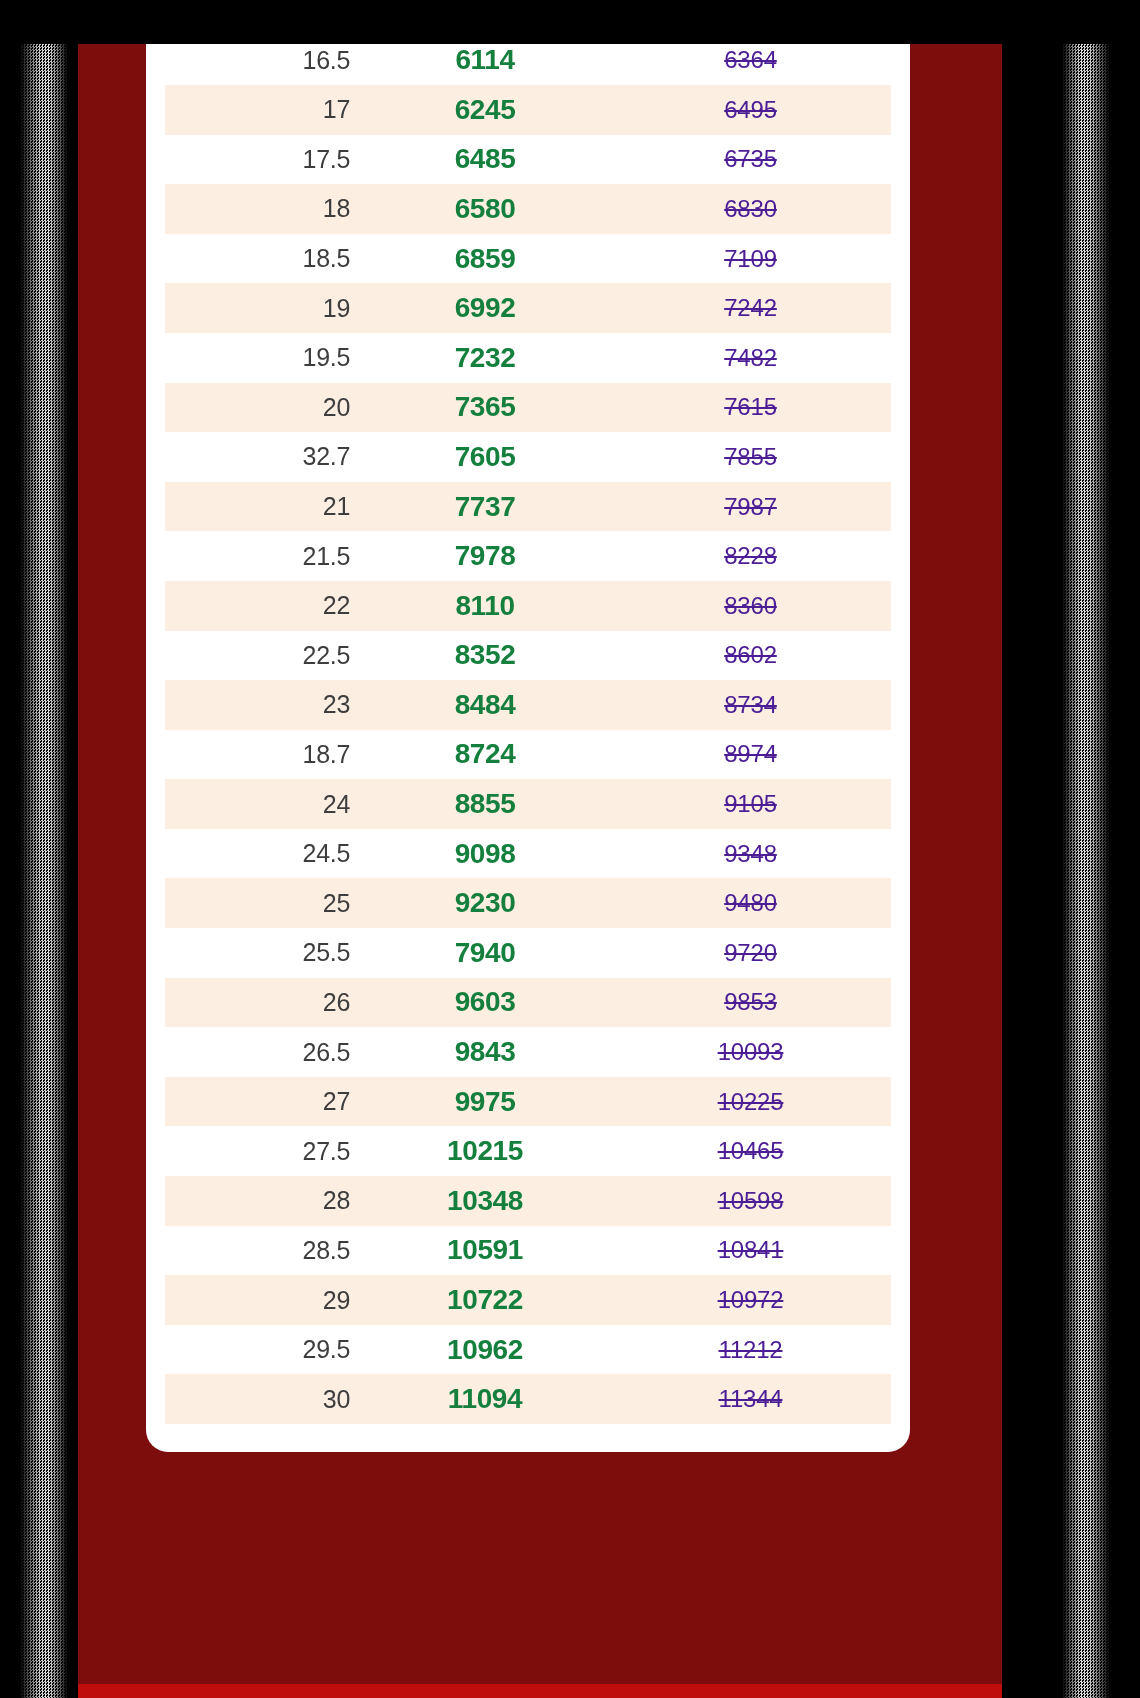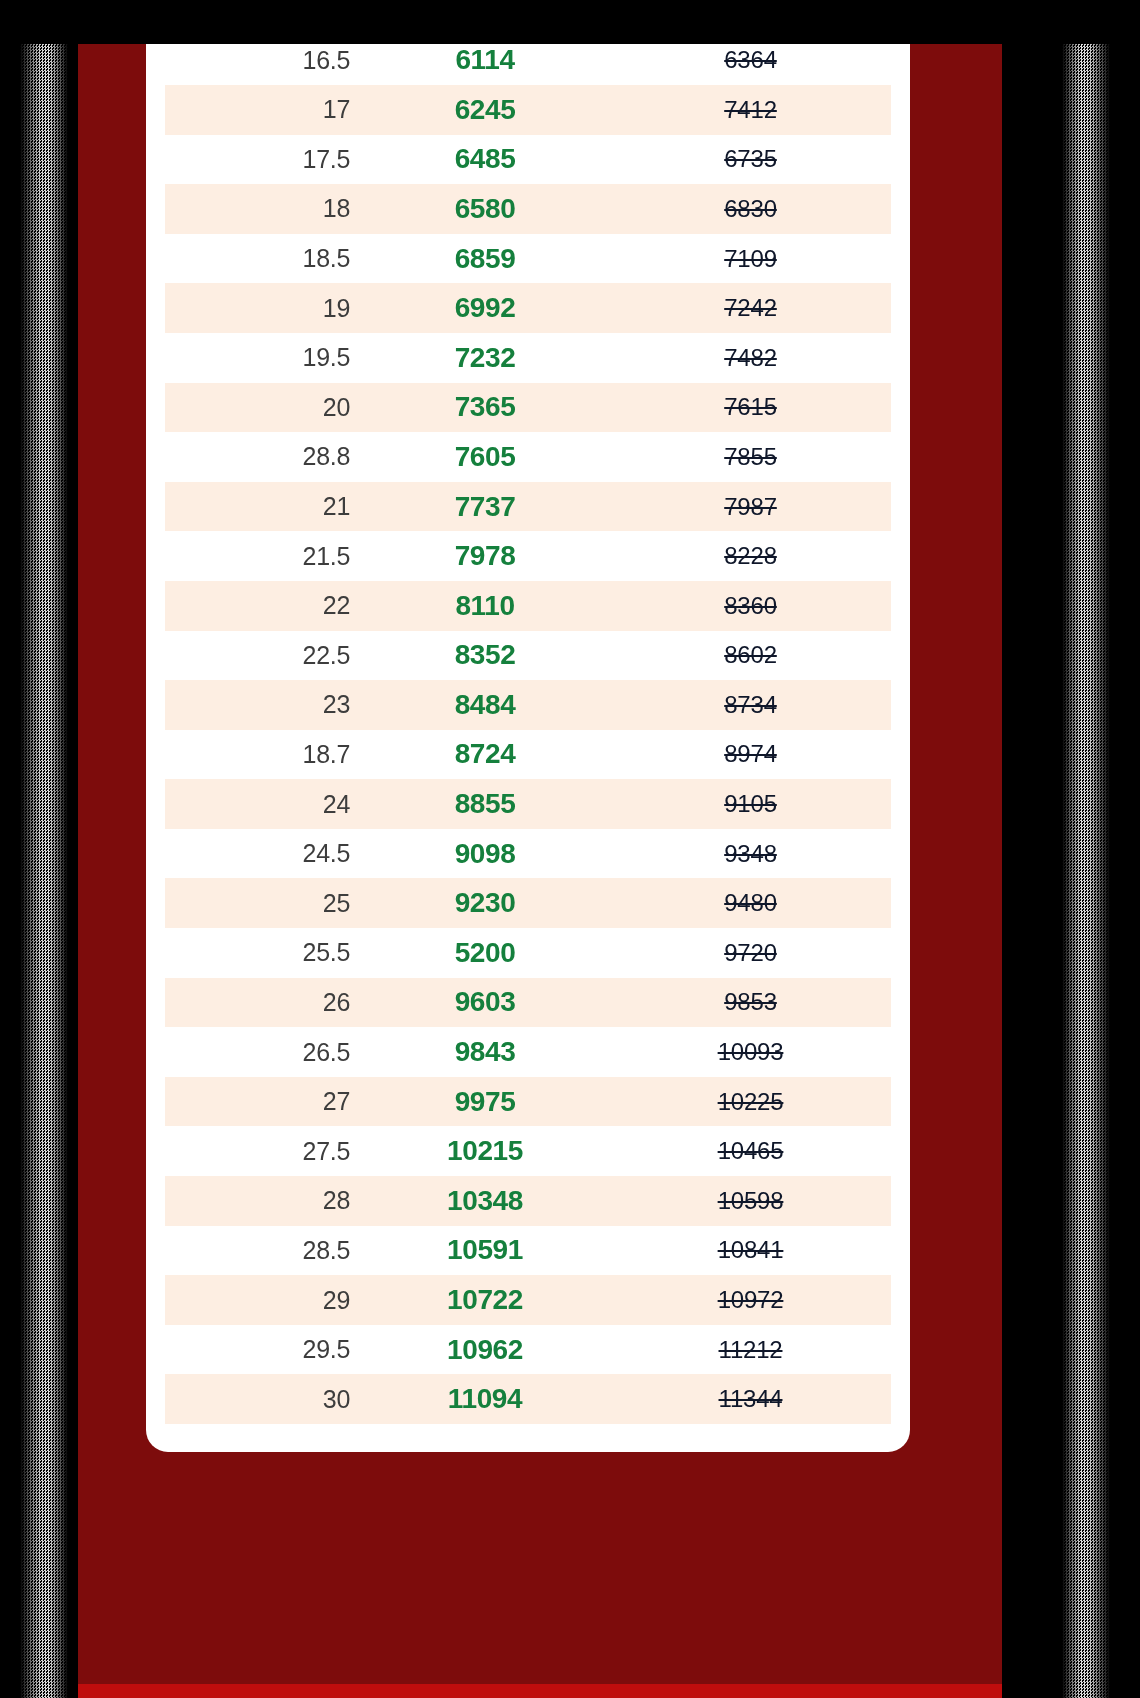--- a/index.html
+++ b/index.html
@@ -113,21 +113,21 @@
     font-size: 28px;
     font-weight: 700;
     color: #15803d;
     letter-spacing: -0.4px;
   }
   .cell-old {
     flex: 1;
     text-align: center;
     font-size: 24px;
     font-weight: 400;
-    color: #0f172a;
+    color: #4c1d95;
     text-decoration: line-through;
     text-decoration-thickness: 2px;
     letter-spacing: -0.2px;
   }
 </style>
 </head>
 <body>
 
 <div class="screen">
 
@@ -141,21 +141,21 @@
   <div class="card">
     <div class="table" id="price-table">
         <div class="row">
           <div class="cell cell-label">16.5</div>
           <div class="cell cell-price">6114</div>
           <div class="cell cell-old">6364</div>
         </div>
         <div class="row alt">
           <div class="cell cell-label">17</div>
           <div class="cell cell-price">6245</div>
-          <div class="cell cell-old">7412</div>
+          <div class="cell cell-old">6495</div>
         </div>
         <div class="row">
           <div class="cell cell-label">17.5</div>
           <div class="cell cell-price">6485</div>
           <div class="cell cell-old">6735</div>
         </div>
         <div class="row alt">
           <div class="cell cell-label">18</div>
           <div class="cell cell-price">6580</div>
           <div class="cell cell-old">6830</div>
@@ -174,21 +174,21 @@
           <div class="cell cell-label">19.5</div>
           <div class="cell cell-price">7232</div>
           <div class="cell cell-old">7482</div>
         </div>
         <div class="row alt">
           <div class="cell cell-label">20</div>
           <div class="cell cell-price">7365</div>
           <div class="cell cell-old">7615</div>
         </div>
         <div class="row">
-          <div class="cell cell-label">28.8</div>
+          <div class="cell cell-label">32.7</div>
           <div class="cell cell-price">7605</div>
           <div class="cell cell-old">7855</div>
         </div>
         <div class="row alt">
           <div class="cell cell-label">21</div>
           <div class="cell cell-price">7737</div>
           <div class="cell cell-old">7987</div>
         </div>
         <div class="row">
           <div class="cell cell-label">21.5</div>
@@ -225,21 +225,21 @@
           <div class="cell cell-price">9098</div>
           <div class="cell cell-old">9348</div>
         </div>
         <div class="row alt">
           <div class="cell cell-label">25</div>
           <div class="cell cell-price">9230</div>
           <div class="cell cell-old">9480</div>
         </div>
         <div class="row">
           <div class="cell cell-label">25.5</div>
-          <div class="cell cell-price">5200</div>
+          <div class="cell cell-price">7940</div>
           <div class="cell cell-old">9720</div>
         </div>
         <div class="row alt">
           <div class="cell cell-label">26</div>
           <div class="cell cell-price">9603</div>
           <div class="cell cell-old">9853</div>
         </div>
         <div class="row">
           <div class="cell cell-label">26.5</div>
           <div class="cell cell-price">9843</div>

